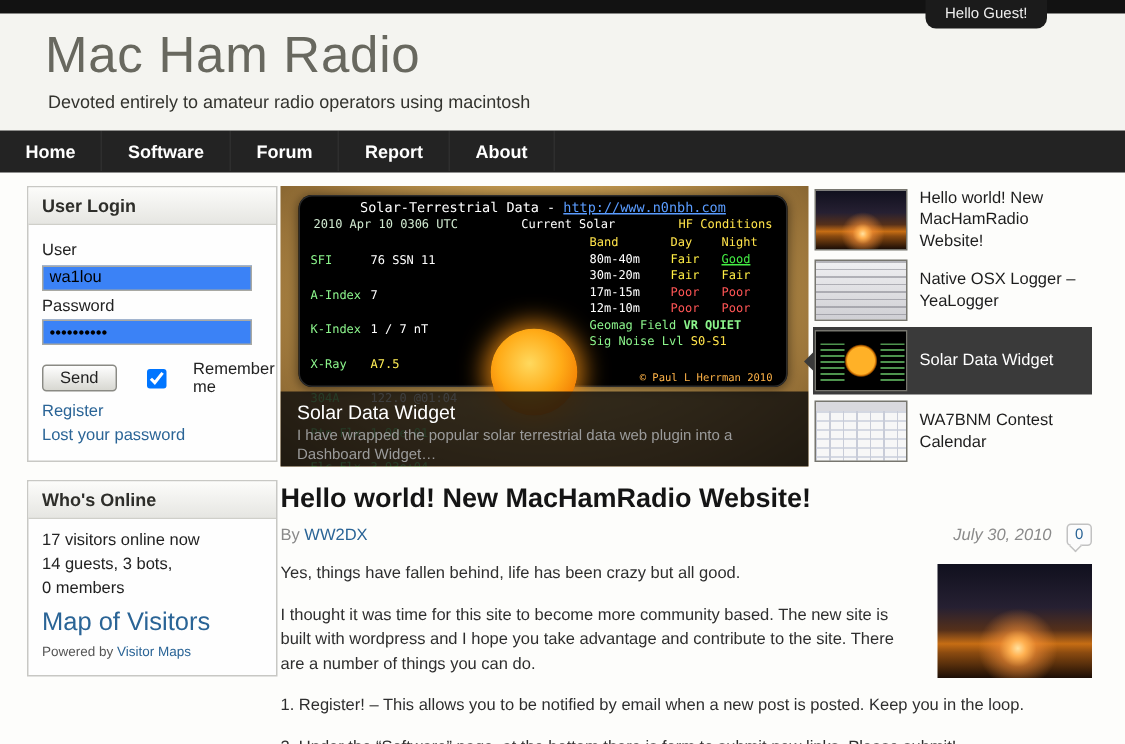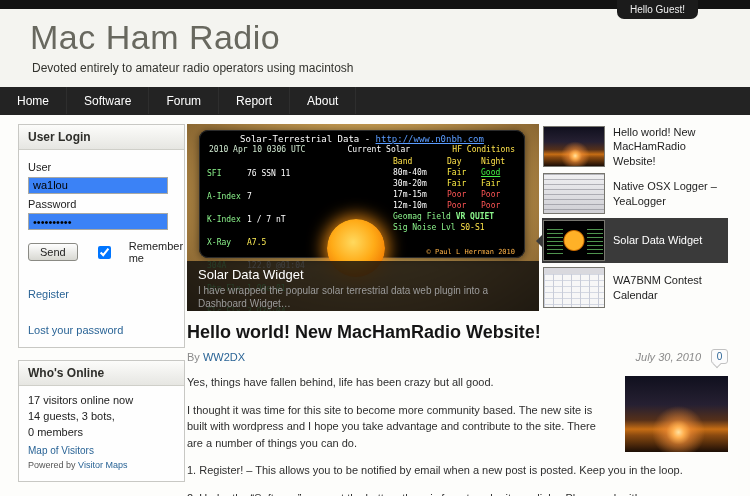--- a/index.html
+++ b/index.html
@@ -13,39 +13,39 @@
                  font-size:10px; padding:4px 13px 4px; border-radius:0 0 7px 7px; cursor:pointer; }
 
   
   .header-band { position:absolute; top:9px; left:0; width:750px; height:78px; background:#f4f4f0; }
   .site-title { position:absolute; left:30px; top:18px; font-size:34px; color:#68685f; letter-spacing:.5px; cursor:pointer; }
   .tagline { position:absolute; left:32px; top:61px; font-size:12px; color:#33332e; }
 
   
   .nav { position:absolute; top:87px; left:0; width:750px; height:28px; background:#232323; z-index:4; }
   .nav a { display:inline-block; padding:7px 17px 6px; color:#fff; font-size:12px; text-decoration:none;
-           border-right:1px solid rgba(255,255,255,0.05); }
+           border-right:1px solid rgba(255,255,255,0.05);font-weight:bold; }
 
   
   .sidebar { position:absolute; left:18px; top:124px; width:167px; }
   .box { border:1px solid #c8c8c4; background:#fefefe; margin-bottom:12px; }
   .box-header { padding:5px 9px; font-size:12px; font-weight:bold; color:#2e2e2a;
                 background:linear-gradient(#fcfcfa,#e6e6e2); border-bottom:1px solid #cfcfc9; }
   .box-body { padding:7px 9px 11px; }
   .fl { display:block; font-size:11px; color:#222; margin:4px 0 2px; }
   .txt { width:140px; height:17px; border:1px solid #a9a9a3; font-size:11px; padding:1px 4px; background:#3b82f6;
          font-family:"Liberation Sans", sans-serif; }
   .send-row { margin-top:10px; display:flex; align-items:center;gap:12px; }
   .send { font-size:11px; padding:2px 11px; border:1px solid #8a8a84; background:linear-gradient(#fefefe,#d8d8d2);
           border-radius:3px; color:#222; cursor:pointer; font-family:"Liberation Sans", sans-serif; }
   .cb { margin-left:8px; }
   .cb-label { font-size:11px; color:#222; margin-left:3px; }
-  .slink { display:block; font-size:11px; color:#2a6496; text-decoration:none; margin-top:24px; }
+  .slink { display:block; font-size:11px; color:#2a6496; text-decoration:none; margin-top:4px; }
   .wo-line { font-size:11px; color:#222; line-height:1.45; }
-  .wo-link { display:block; font-size:10px; color:#2a6496; margin-top:4px; text-decoration:none; }
+  .wo-link { display:block; font-size:17px; color:#2a6496; margin-top:4px; text-decoration:none; }
   .powered { font-size:9px; color:#555; margin-top:4px; }
   .powered a { color:#2a6496; text-decoration:none; }
 
   
   .slider { position:absolute; left:187px; top:124px; width:352px; height:187px; overflow:hidden;
             background:radial-gradient(ellipse at 50% 40%, #e2b96e 0%, #caa054 40%, #9a743a 75%, #6e5124 100%); }
   .sw { position:absolute; left:12px; top:6px; width:326px; height:128px; background:#000; border-radius:9px;
         box-shadow:0 1px 8px rgba(0,0,0,0.55), inset 0 0 0 1px #2b2b2b;
         font-family:"DejaVu Sans Mono", monospace; color:#fff; }
   .sw-title { text-align:center; font-size:9px; padding-top:4px; color:#fff; white-space:nowrap; }

